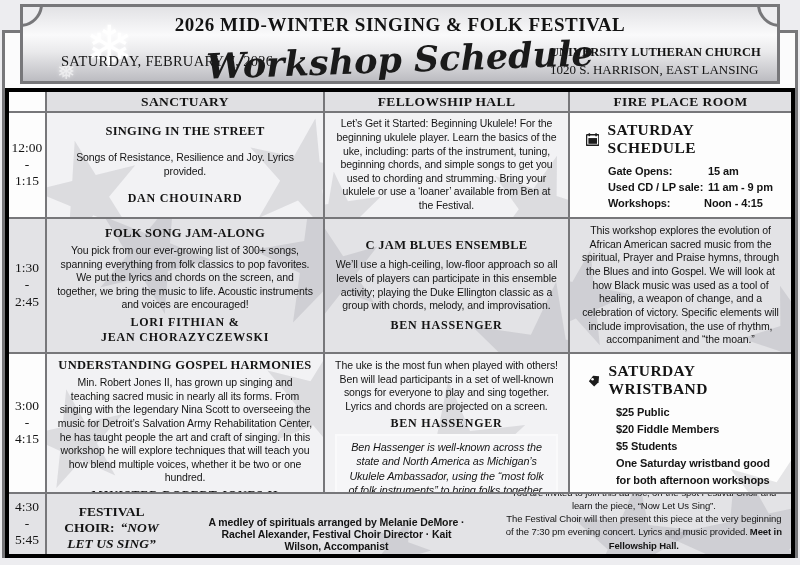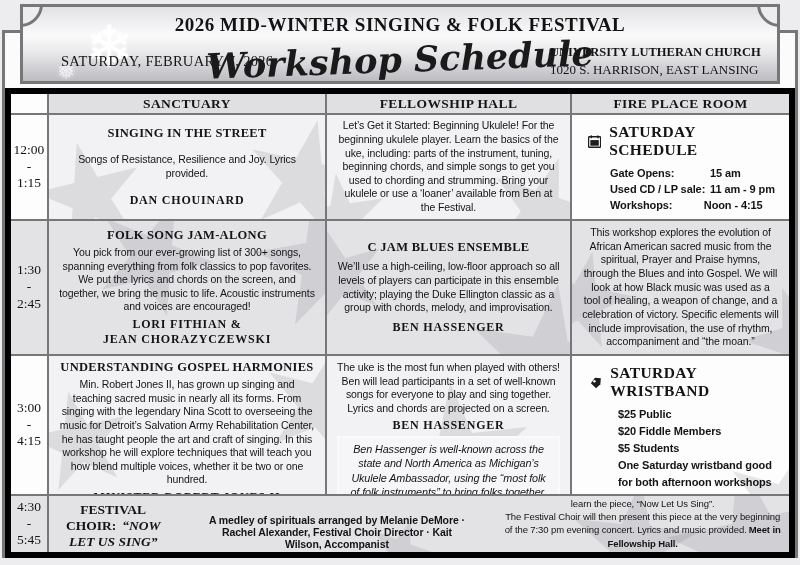--- a/index.html
+++ b/index.html
@@ -53,21 +53,21 @@
     font-family:"Liberation Serif", serif; z-index:2;
   }
   .venue-l1 { font-weight:bold; font-size:12.5px; }
   .venue-l2 { font-size:13px; margin-top:2px; }
   
   .grid {
     position:absolute; left:5px; top:88px; width:790px; height:470px;
     display:grid;
     grid-template-columns:36px 276px 243px 1fr;
     grid-template-rows:19px 104px 133px 138px 1fr;
-    gap:2px; background:#77777a; border:6px solid #000000; z-index:2;
+    gap:2px; background:#77777a; border:4px solid #000000; z-index:2;
   }
   .cell { position:relative; overflow:hidden; }
   .cell > * { position:relative; z-index:2; }
   .bg-light { background:#f2f2f4; }
   .bg-dark  { background:#e3e3e6; }
   .bg-head  { background:#e0e0e3; }
   .bg-white { background:#fdfdfd; }
   .hcell {
     display:flex; align-items:center; justify-content:center;
     font-family:"Liberation Serif", serif; font-weight:bold;

